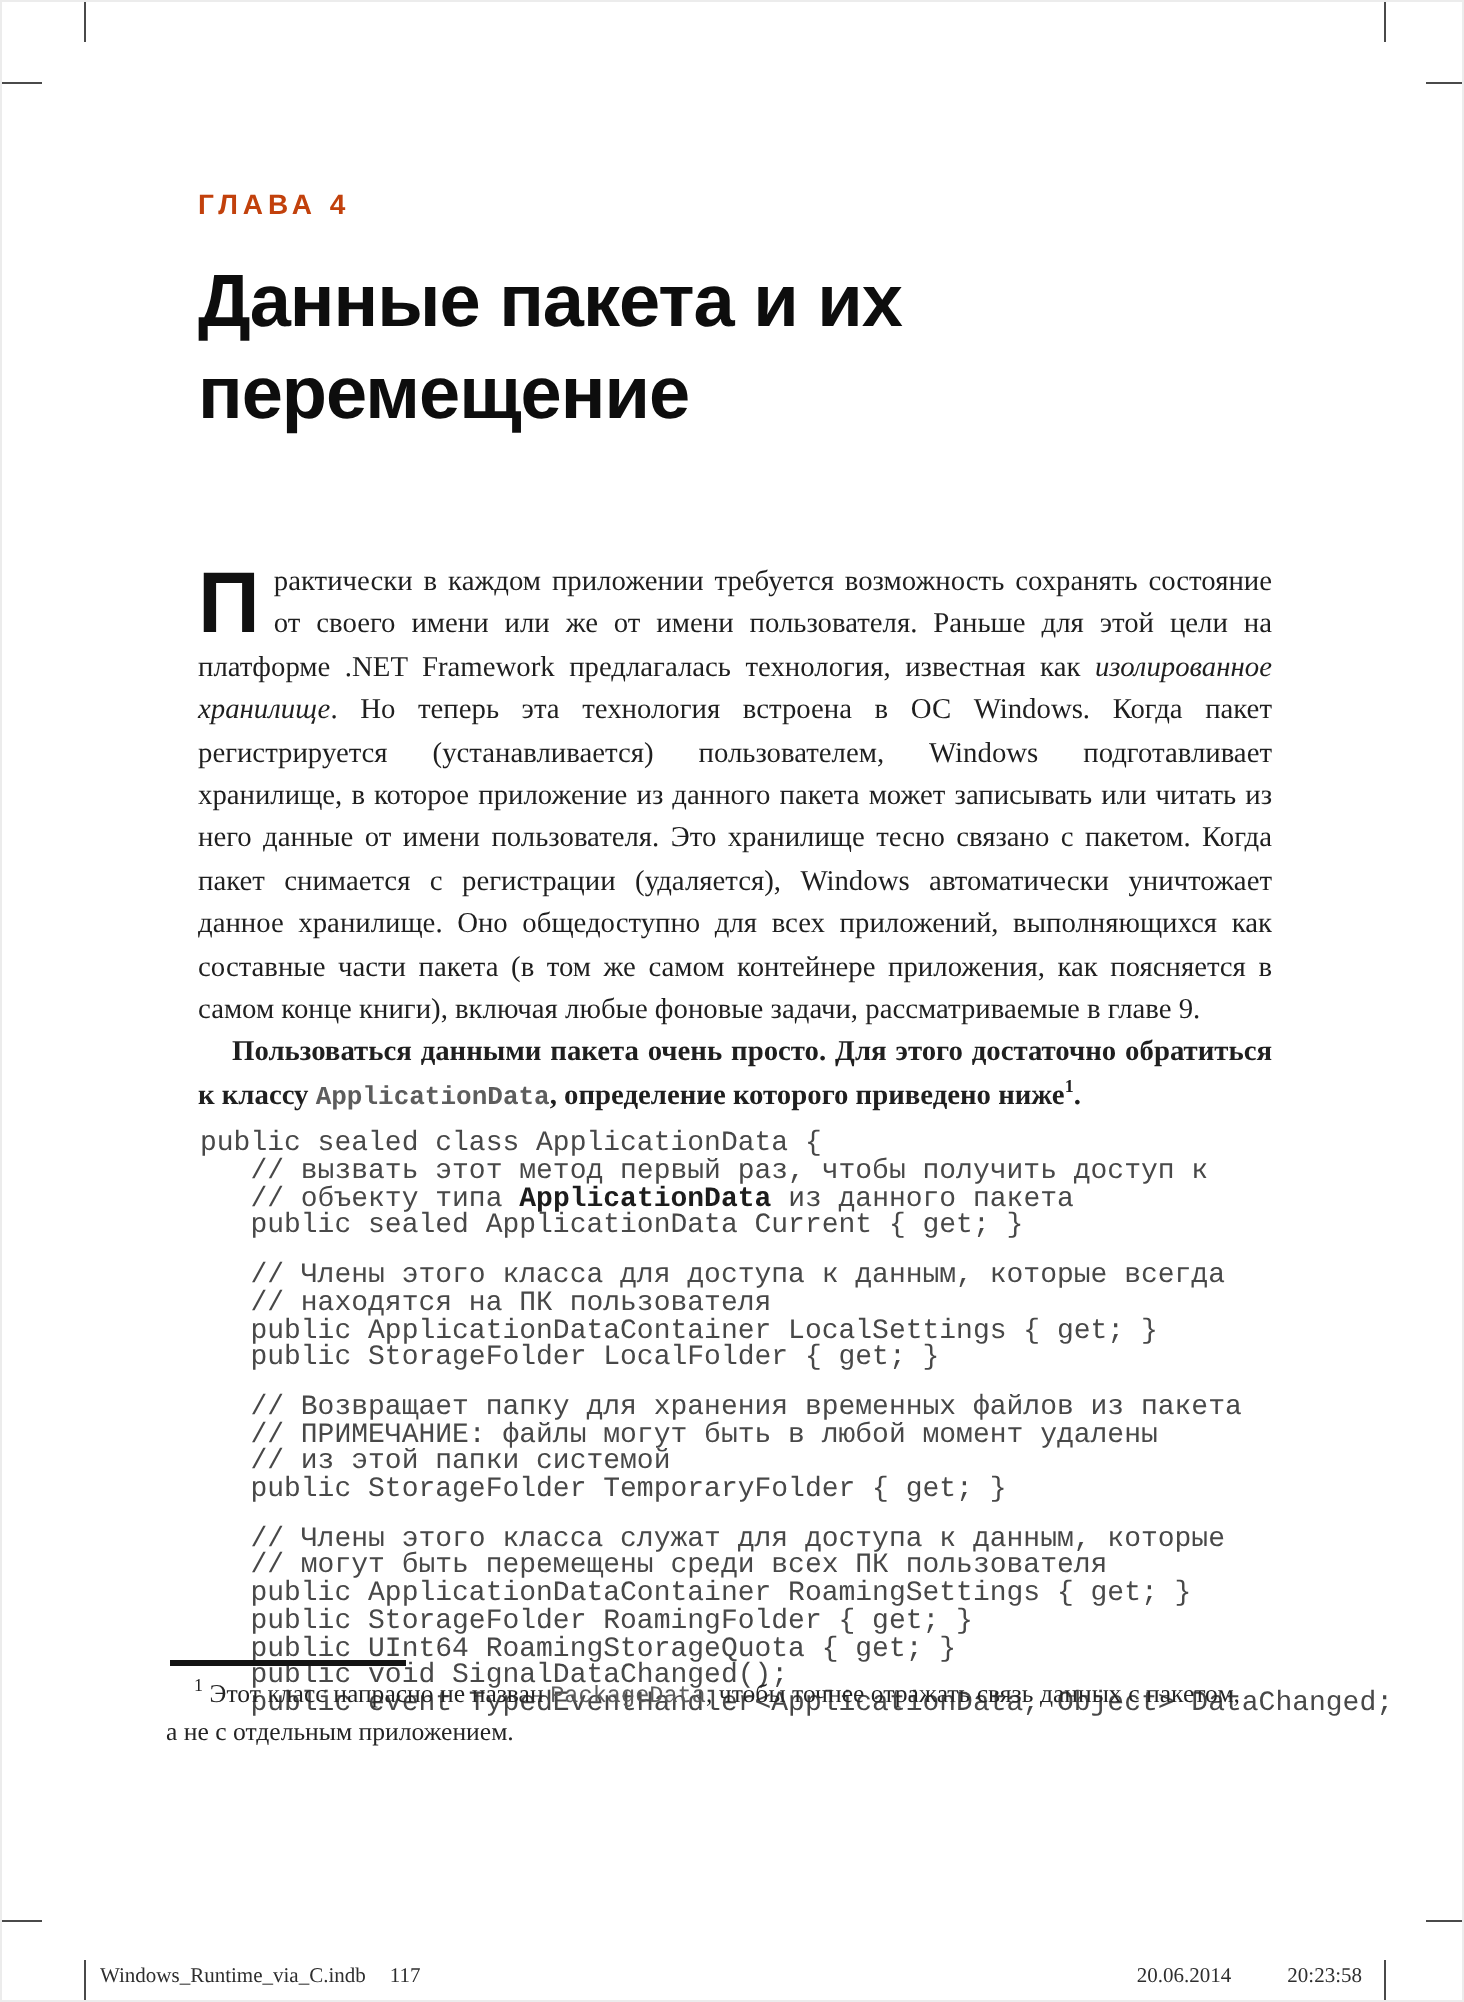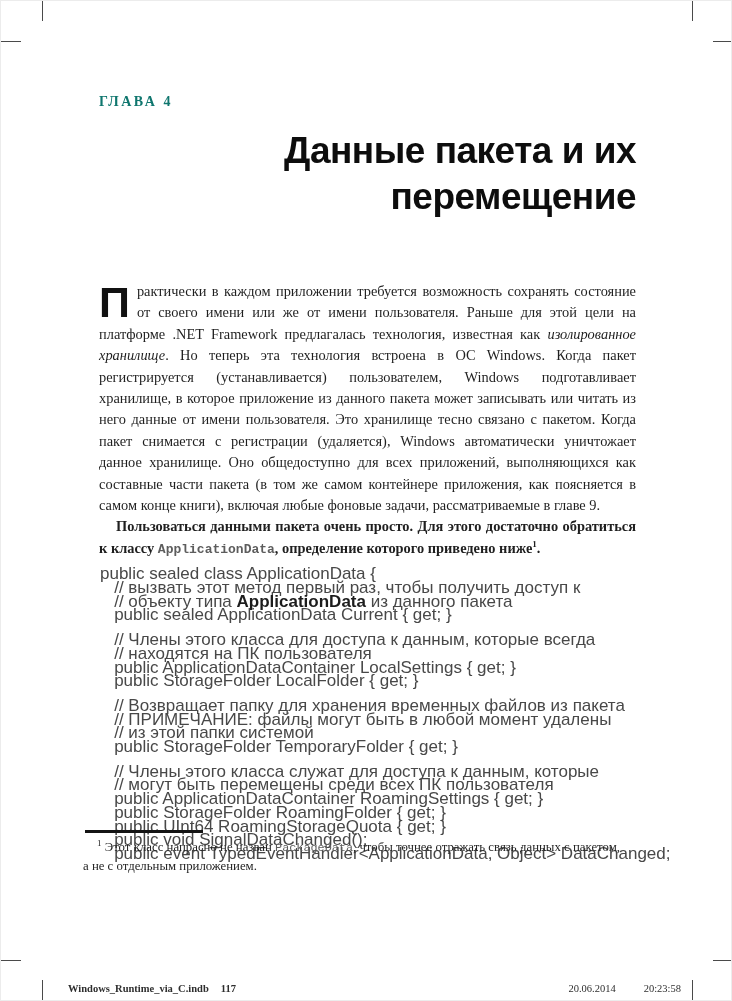--- a/index.html
+++ b/index.html
@@ -27,36 +27,35 @@
   .crop.h-br { left: 712px; top: 959px; }
 
   
   .column {
     position: absolute;
     left: 98px; top: 0;
     width: 537px;
   }
   .kicker {
     margin-top: 92px;
-    font-family: Liberation Serif, serif;
+    font-family: Liberation Sans, sans-serif;
     font-weight: bold;
     font-size: 14px;
     line-height: 18px;
     letter-spacing: 2.5px;
-    color: #0f766e;
+    color: #c2410c;
   }
   .chapter-title {
     margin-top: 17px;
     font-family: "Liberation Sans", sans-serif;
     font-weight: bold;
     font-size: 37px;
     line-height: 46px;
     letter-spacing: -0.5px;
     color: #0d0d0d;
-    text-align: right;
   }
   .body-par {
     font-size: 14.4px;
     line-height: 21.4px;
     text-align: justify;
     hyphens: auto;
     -webkit-hyphens: auto;
     margin: 0;
   }
   .par-first { margin-top: 61px; }
@@ -77,22 +76,22 @@
     font-size: 13px;
     color: #5d5d5d;
   }
   sup.fn-ref {
     font-size: 9px;
     line-height: 0;
     vertical-align: super;
   }
   
   pre.code {
-    font-family: Liberation Sans, sans-serif;
-    font-size: 17px;
+    font-family: Liberation Mono, monospace;
+    font-size: 14px;
     line-height: 13.7px;
     color: #484848;
     margin: 0 0 0 1px;
     white-space: pre;
   }
   pre.code.first { margin-top: 7px; }
   pre.code + pre.code { margin-top: 11px; }
   pre.code b { color: #1c1c1c; font-weight: bold; }
 
   
@@ -117,21 +116,21 @@
   .footnote-text .inline-code { font-size: 11.8px; }
 
   
   .print-footer {
     position: absolute;
     left: 0; top: 982px;
     width: 732px;
     font-size: 10.5px;
     color: #2e2e2e;
   }
-  .print-footer .left { position: absolute; left: 67px; top: 0; font-weight: bold; }
+  .print-footer .left { position: absolute; left: 49px; top: 0; }
   .print-footer .left .pgnum { margin-left: 12px; }
   .print-footer .right { position: absolute; right: 52px; top: 0; }
   .print-footer .right .time { margin-left: 28px; }
 </style>
 </head>
 <body>
 
 <div class="crop v v-tl"></div>
 <div class="crop h h-tl"></div>
 <div class="crop v v-tr"></div>

